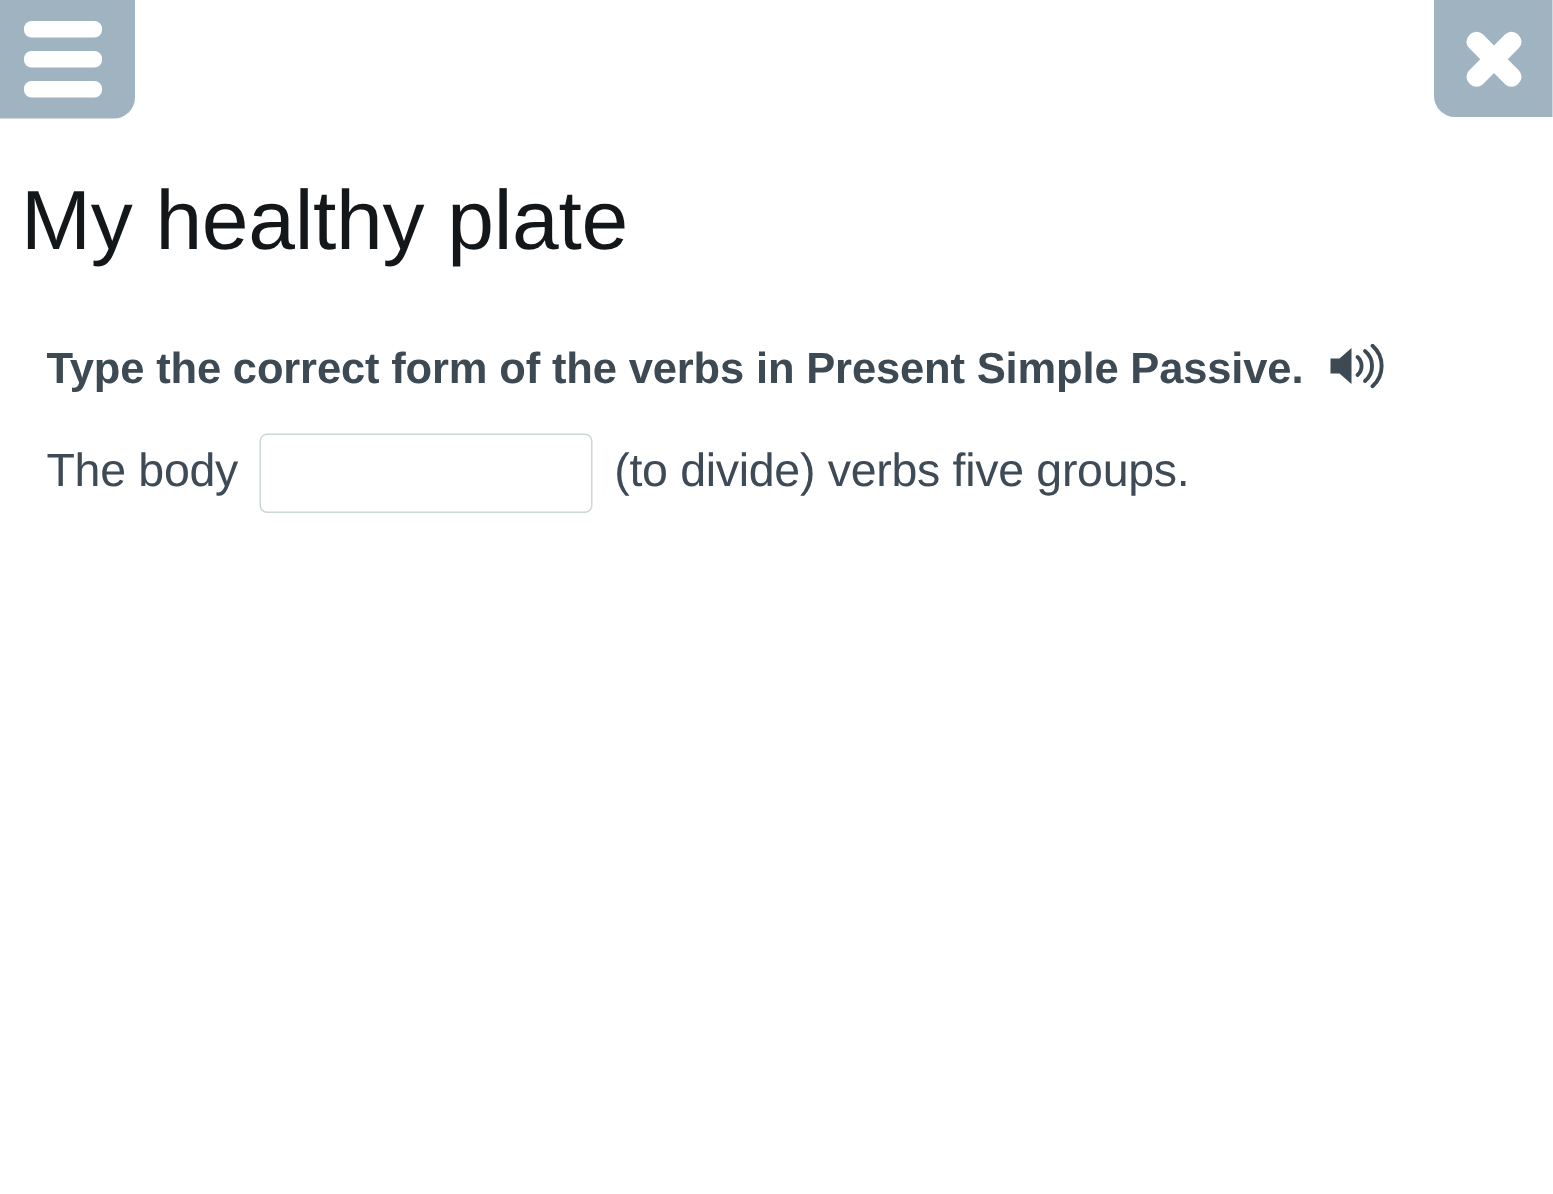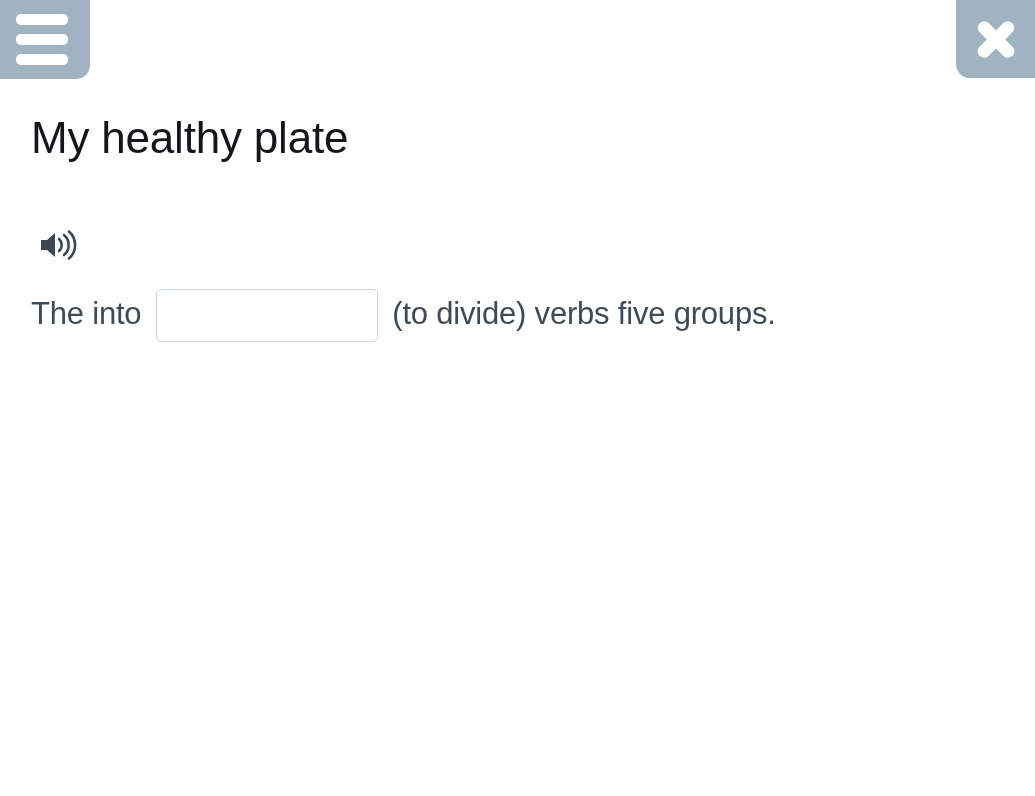--- a/index.html
+++ b/index.html
@@ -72,22 +72,22 @@
     margin-left: -23px;
     margin-top: -6.5px;
   }
   .close-x::before { transform: rotate(45deg); }
   .close-x::after  { transform: rotate(-45deg); }
 
   
   .page-title {
     position: absolute;
     top: 79px;
-    left: 31px;
-    font-size: 44px;
+    left: 14px;
+    font-size: 56px;
     font-weight: 400;
     color: #14171a;
     letter-spacing: -0.2px;
     line-height: 60px;
     white-space: nowrap;
   }
 
   
   .exercise {
     position: absolute;
@@ -152,31 +152,32 @@
 
 <div class="close-button">
   <span class="close-x"></span>
 </div>
 
 <h1 class="page-title">My healthy plate</h1>
 
 <div class="exercise">
 
   <p class="instruction">
+    <span>Type the correct form of the verbs in Present Simple Passive.</span>
     <span class="speaker-icon">
       <svg width="38" height="30" viewBox="0 0 38 30" xmlns="http://www.w3.org/2000/svg">
         <path d="M2 10 L8 10 L16 3 L16 27 L8 20 L2 20 Z" fill="#3d4a54"></path>
         <path d="M20 9 A 8 8 0 0 1 20 21" fill="none" stroke="#3d4a54" stroke-width="2.6" stroke-linecap="round"></path>
         <path d="M25 5 A 13 13 0 0 1 25 25" fill="none" stroke="#3d4a54" stroke-width="2.6" stroke-linecap="round"></path>
         <path d="M30 1.5 A 18 18 0 0 1 30 28.5" fill="none" stroke="#3d4a54" stroke-width="2.6" stroke-linecap="round"></path>
       </svg>
     </span>
   </p>
 
 
   <p class="sentence">
-    <span>The into</span>
+    <span>The body</span>
     <input class="blank-input blank-2" type="text" placeholder="" style="">
     <span>(to divide) verbs five groups.</span>
   </p>
 
 
 </div>
 
 </body></html>

